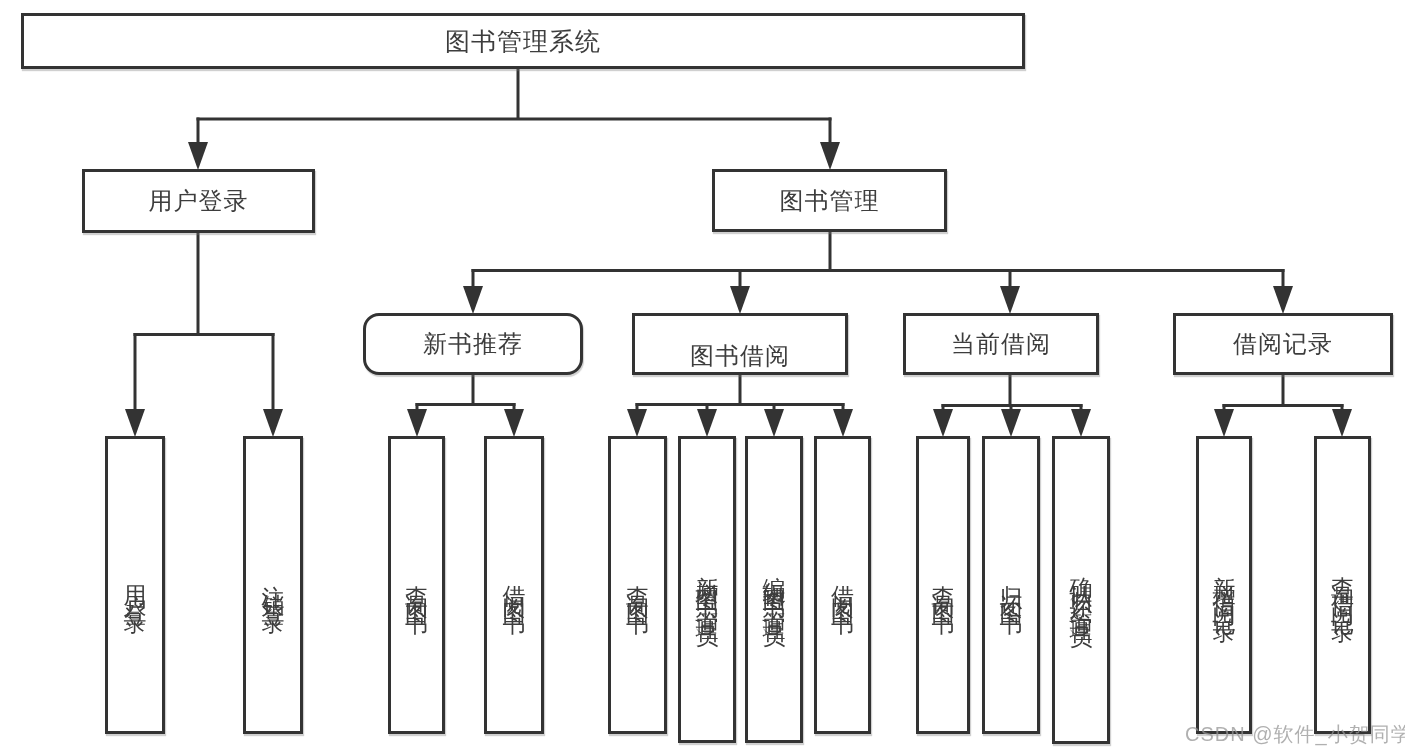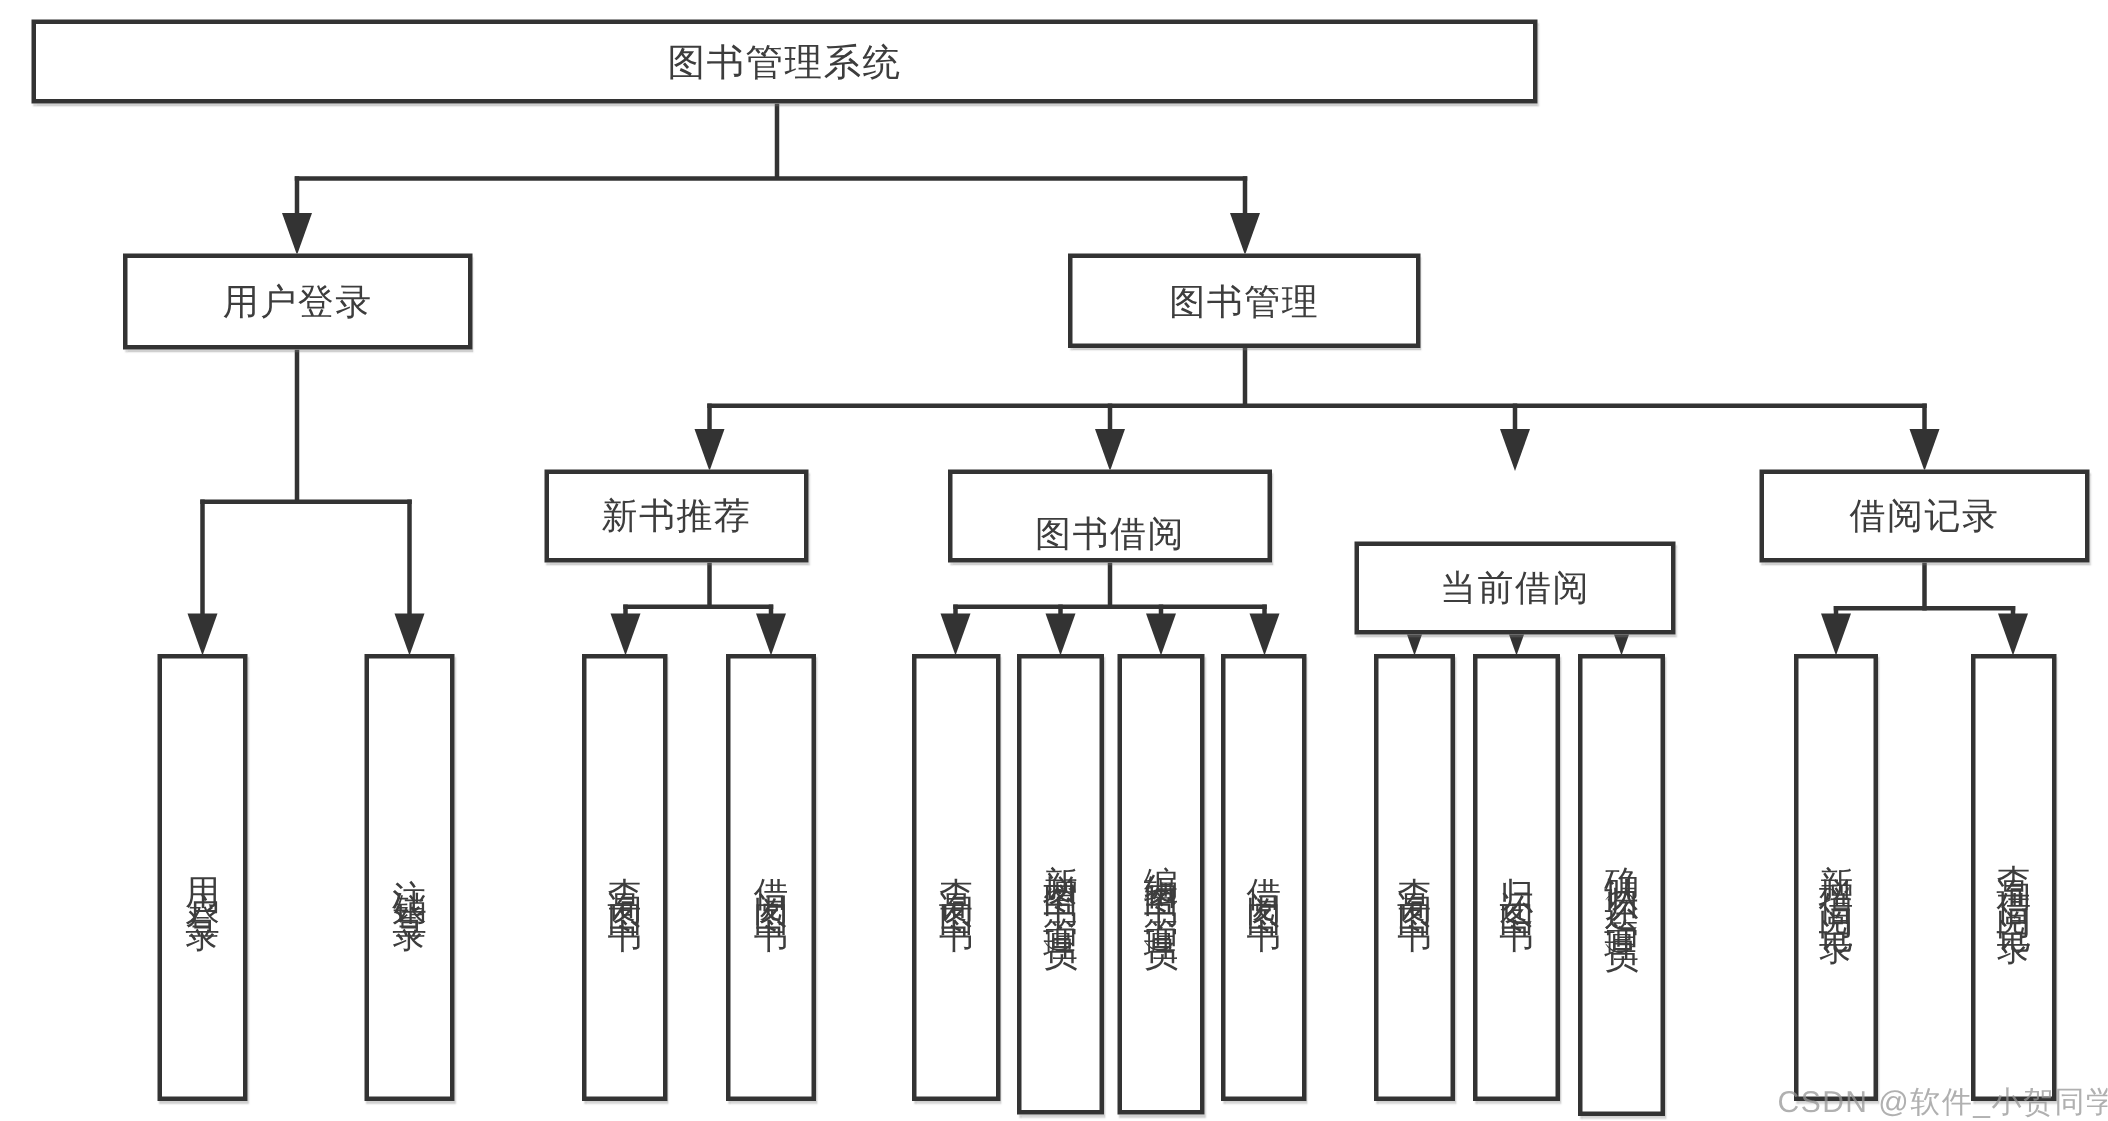--- a/index.html
+++ b/index.html
@@ -133,27 +133,27 @@
     <span>图书管理系统</span>
   </div>
 
   <div class="box h-box" style="left:82px; top:169px; width:233px; height:64px;">
     <span>用户登录</span>
   </div>
   <div class="box h-box" style="left:712px; top:169px; width:235px; height:63px;">
     <span>图书管理</span>
   </div>
 
-  <div class="box h-box" style="left:363px; top:313px; width:176px; height:62px;">
+  <div class="box h-box" style="left:363px; top:313px; width:220px; height:62px;border-radius:16px;">
     <span>新书推荐</span>
   </div>
   <div class="box h-box" style="left:632px; top:313px; width:216px; height:62px;align-items:flex-end;">
     <span>图书借阅</span>
   </div>
-  <div class="box h-box" style="left:903px; top:313px; width:214px; height:62px;margin-top:48px;">
+  <div class="box h-box" style="left:903px; top:313px; width:196px; height:62px;">
     <span>当前借阅</span>
   </div>
   <div class="box h-box" style="left:1173px; top:313px; width:220px; height:62px;">
     <span>借阅记录</span>
   </div>
 
   <div class="box v-box" style="left:105px; top:436px; width:60px; height:298px;">
     <span class="vtext">用户登录</span>
   </div>
   <div class="box v-box" style="left:243px; top:436px; width:60px; height:298px;">

